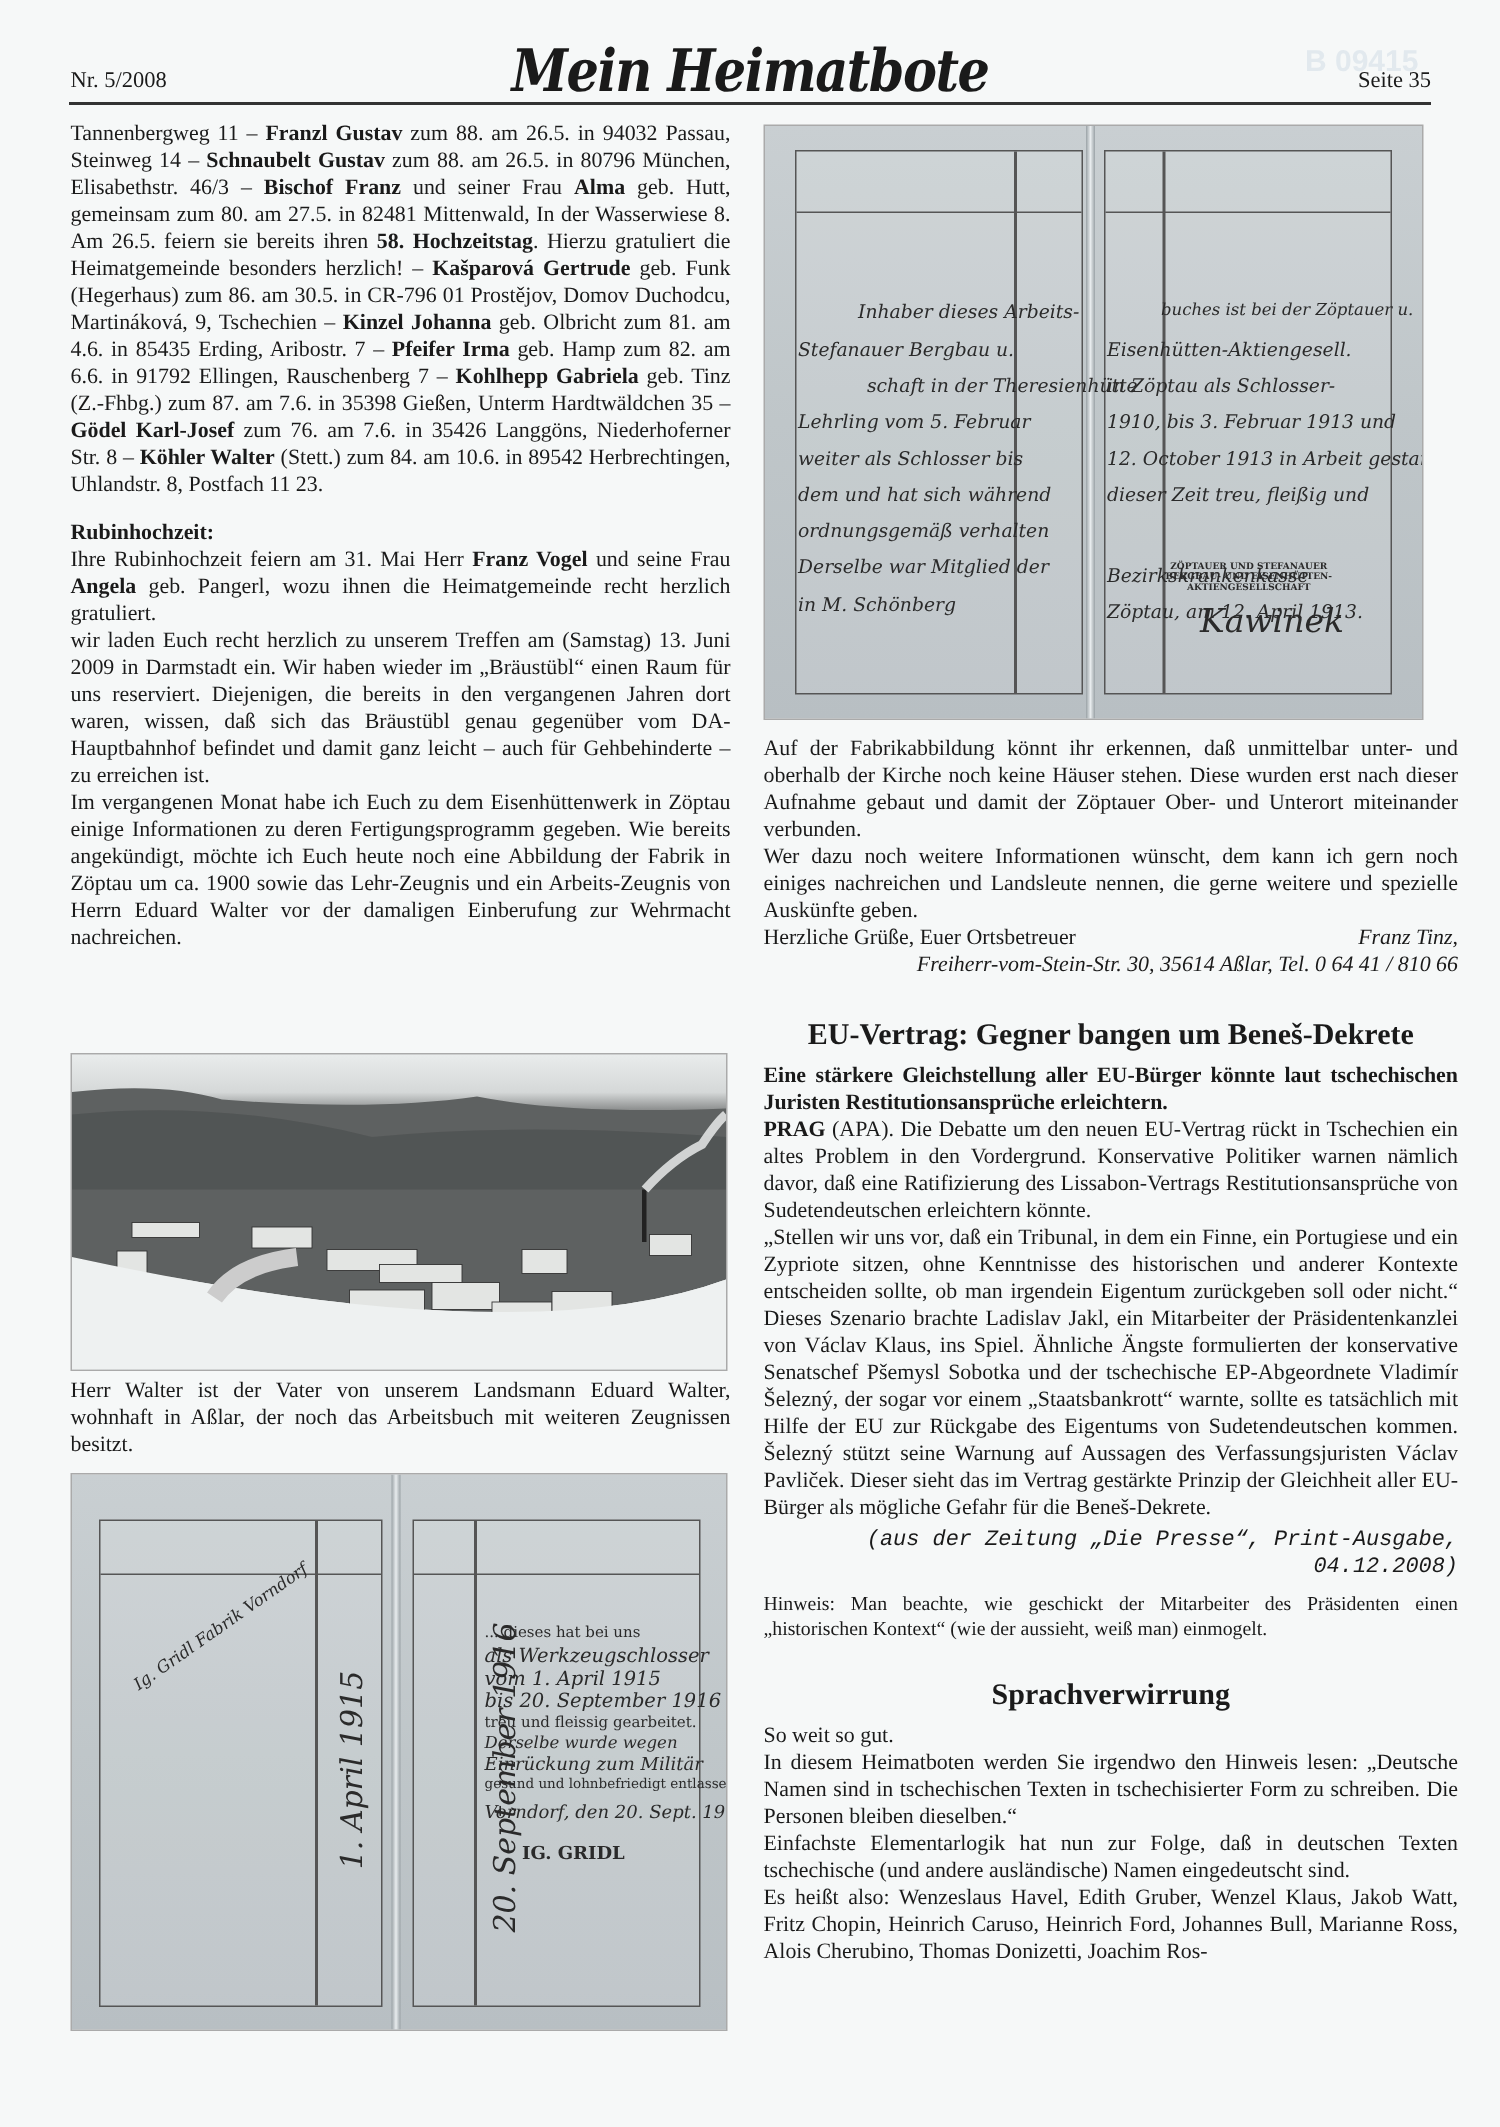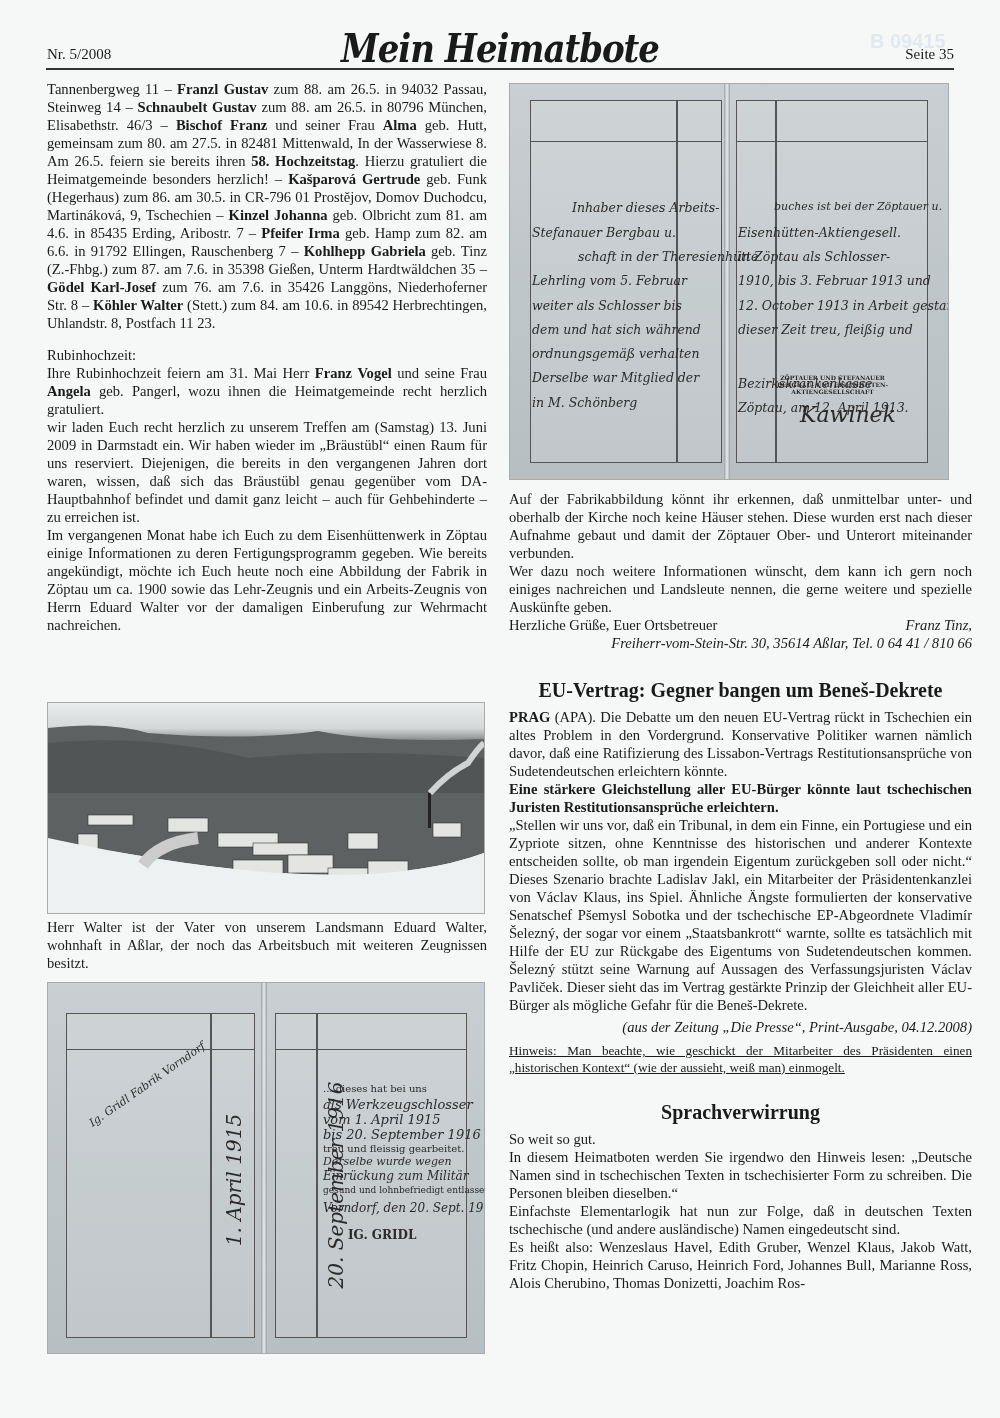--- a/index.html
+++ b/index.html
@@ -10,34 +10,34 @@
   .hdr-right { position:absolute; right:46px; top:46px; font-size:15px; }
   .hdr-title { position:absolute; left:0; right:0; top:28px; text-align:center; font-size:34px; font-weight:bold;
                font-style:italic; letter-spacing:-1px; font-family:"DejaVu Serif", serif; transform:scaleY(1.15); }
   .watermark { position:absolute; left:870px; top:30px; font-family:"Liberation Sans", sans-serif; font-size:20px; color:#e2e9ee; font-weight:bold; }
   .hdr-rule { position:absolute; left:46px; right:46px; top:68px; height:1.5px; background:#333; }
   .col { position:absolute; font-size:14.6px; line-height:18px; text-align:justify; }
   .col-left { left:47px; top:80px; width:440px; }
   .col-right { left:509px; width:463px; }
   p { margin:0; }
   b { font-weight:bold; }
-  .sec-head { font-weight:normal; margin-top:8px; }
+  .sec-head { font-weight:bold; margin-top:8px; }
   .img-box { position:absolute; border:1px solid #aaa; overflow:hidden; }
   .doc-img { background:linear-gradient(180deg,#c9cfd2 0%,#bfc6c9 50%,#b8bfc3 100%); }
   .doc-page { position:absolute; top:8%; bottom:4%; border:1.5px solid #555; background:rgba(255,255,255,0.12); }
   .doc-head { position:absolute; left:0; right:0; top:0; height:11%; border-bottom:1.5px solid #555; }
   .doc-vline { position:absolute; top:0; bottom:0; width:1.5px; background:#555; }
   .hand { position:absolute; font-family:"DejaVu Serif", serif; font-style:italic; color:#2a2a2a; font-size:13px; white-space:nowrap; }
   .spine { position:absolute; top:0; bottom:0; width:6px; background:linear-gradient(90deg,#9aa2a6,#e8ecee,#9aa2a6); }
   .factory { background:linear-gradient(180deg,#e9ecec 0%,#d5d8d8 12%,#6d6f6f 20%,#5a5c5c 45%,#4c4e4e 70%,#eef1f1 72%); }
   .caption-sig { display:flex; justify-content:space-between; }
   .it { font-style:italic; }
   .h2 { font-size:20px; font-weight:bold; text-align:center; line-height:24px; margin:26px 0 6px 0; }
-  .small { font-size:13.2px; line-height:17px;text-decoration:underline; }
-  .src { text-align:right; font-style:italic; }
+  .small { font-size:13.2px; line-height:17px; }
+  .src { text-align:right; font-style:italic;font-family:Liberation Mono, monospace; }
 </style>
 </head>
 <body>
 
 <div class="page">
   <div class="watermark">B 09415</div>
   <div class="hdr-left">Nr. 5/2008</div>
   <div class="hdr-title">Mein Heimatbote</div>
   <div class="hdr-right">Seite 35</div>
   <div class="hdr-rule"></div>
@@ -139,22 +139,22 @@
   <div class="col col-right" style="top:490px;">
     <p>Auf der Fabrikabbildung könnt ihr erkennen, daß unmittelbar unter- und oberhalb der Kirche noch keine Häuser stehen. Diese wurden erst nach dieser Aufnahme gebaut und damit der Zöptauer Ober- und Unterort miteinander verbunden.</p>
     <p>Wer dazu noch weitere Informationen wünscht, dem kann ich gern noch einiges nachreichen und Landsleute nennen, die gerne weitere und spezielle Auskünfte geben.</p>
     <div class="caption-sig">
       <span>Herzliche Grüße, Euer Ortsbetreuer</span>
       <span class="it">Franz Tinz,</span>
     </div>
     <p class="it" style="text-align:right;">Freiherr-vom-Stein-Str. 30, 35614 Aßlar, Tel. 0 64 41 / 810 66</p>
 
     <div class="h2">EU-Vertrag: Gegner bangen um Beneš-Dekrete</div>
+    <p style="font-weight:bold;">Eine stärkere Gleichstellung aller EU-Bürger könnte laut tschechischen Juristen Restitutionsansprüche erleichtern.</p>
     <p><b>PRAG</b><span> (APA). Die Debatte um den neuen EU-Vertrag rückt in Tschechien ein altes Problem in den Vordergrund. Konservative Politiker warnen nämlich davor, daß eine Ratifizierung des Lissabon-Vertrags Restitutionsansprüche von Sudetendeutschen erleichtern könnte.</span></p>
-    <p style="font-weight:bold;">Eine stärkere Gleichstellung aller EU-Bürger könnte laut tschechischen Juristen Restitutionsansprüche erleichtern.</p>
     <p>„Stellen wir uns vor, daß ein Tribunal, in dem ein Finne, ein Portugiese und ein Zypriote sitzen, ohne Kenntnisse des historischen und anderer Kontexte entscheiden sollte, ob man irgendein Eigentum zurückgeben soll oder nicht.“ Dieses Szenario brachte Ladislav Jakl, ein Mitarbeiter der Präsidentenkanzlei von Václav Klaus, ins Spiel. Ähnliche Ängste formulierten der konservative Senatschef Pšemysl Sobotka und der tschechische EP-Abgeordnete Vladimír Šelezný, der sogar vor einem „Staatsbankrott“ warnte, sollte es tatsächlich mit Hilfe der EU zur Rückgabe des Eigentums von Sudetendeutschen kommen. Šelezný stützt seine Warnung auf Aussagen des Verfassungsjuristen Václav Pavliček. Dieser sieht das im Vertrag gestärkte Prinzip der Gleichheit aller EU-Bürger als mögliche Gefahr für die Beneš-Dekrete.</p>
     <p class="src" style="margin-top:4px;">(aus der Zeitung „Die Presse“, Print-Ausgabe, 04.12.2008)</p>
     <p class="small" style="margin-top:6px;">Hinweis: Man beachte, wie geschickt der Mitarbeiter des Präsidenten einen „historischen Kontext“ (wie der aussieht, weiß man) einmogelt.</p>
 
     <div class="h2" style="margin-top:24px;">Sprachverwirrung</div>
     <p>So weit so gut.</p>
     <p>In diesem Heimatboten werden Sie irgendwo den Hinweis lesen: „Deutsche Namen sind in tschechischen Texten in tschechisierter Form zu schreiben. Die Personen bleiben dieselben.“</p>
     <p>Einfachste Elementarlogik hat nun zur Folge, daß in deutschen Texten tschechische (und andere ausländische) Namen eingedeutscht sind.</p>
     <p>Es heißt also: Wenzeslaus Havel, Edith Gruber, Wenzel Klaus, Jakob Watt, Fritz Chopin, Heinrich Caruso, Heinrich Ford, Johannes Bull, Marianne Ross, Alois Cherubino, Thomas Donizetti, Joachim Ros-</p>
   </div>

